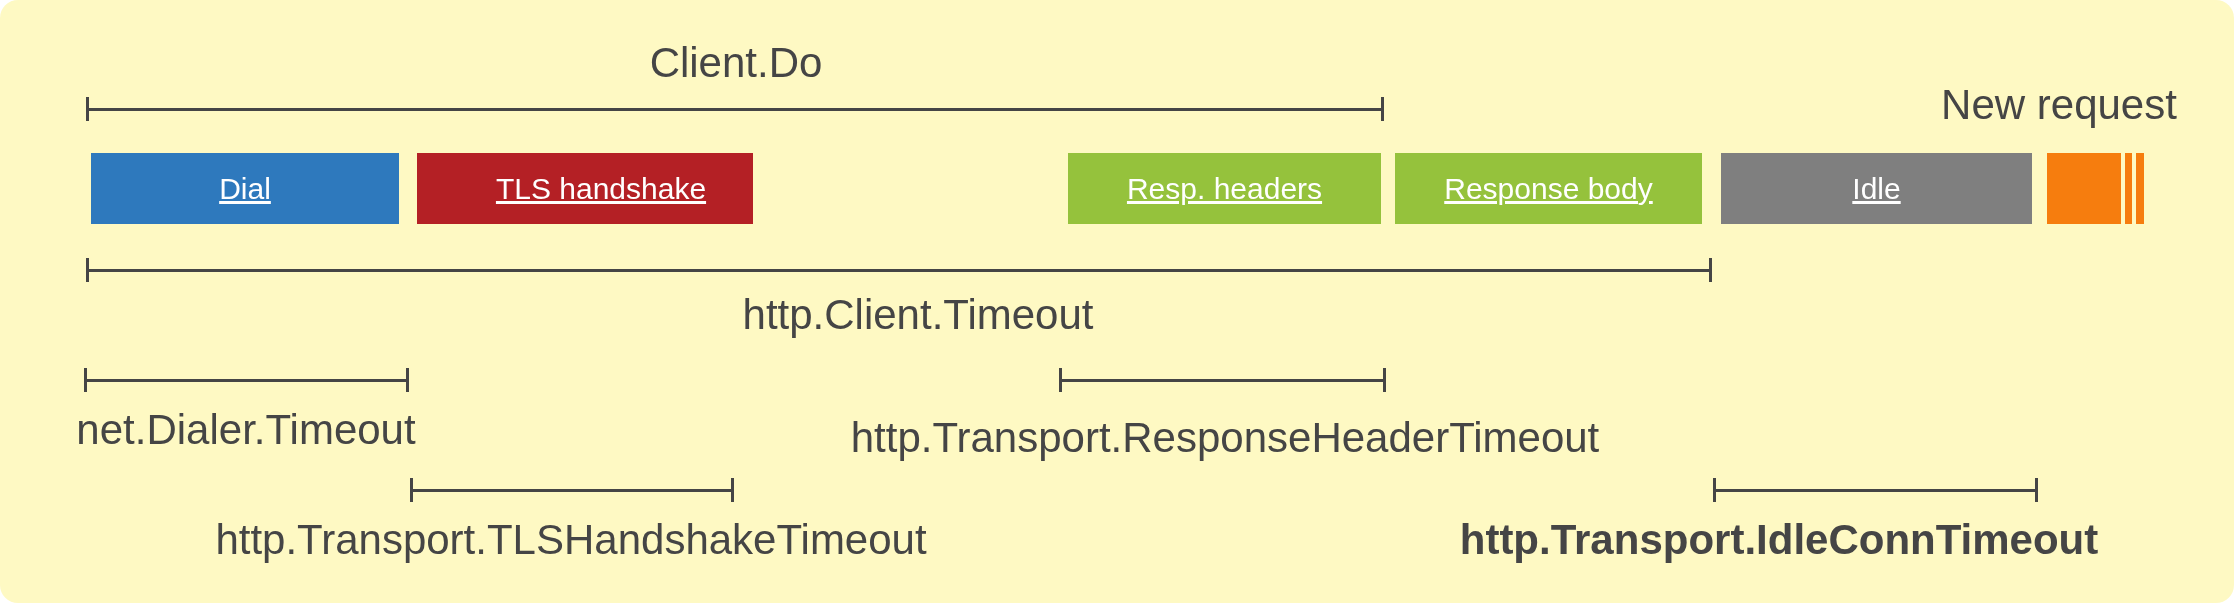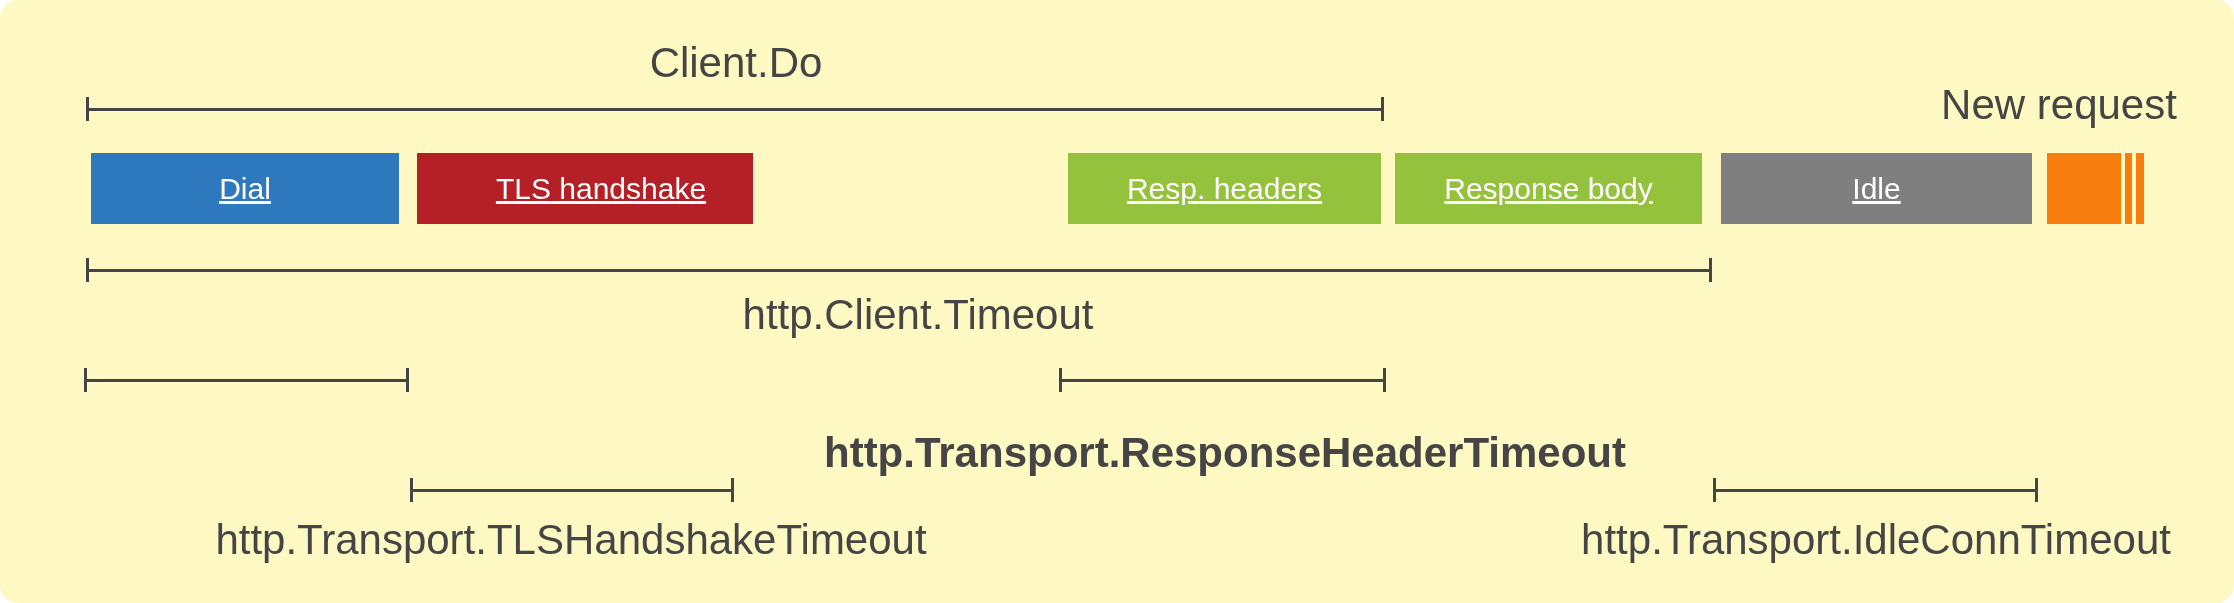--- a/index.html
+++ b/index.html
@@ -70,23 +70,23 @@
   .br-dialer-timeout   { left: 84px;   top: 368px; width: 325px; }
   .br-resp-header      { left: 1059px; top: 368px; width: 327px; }
   .br-tls-handshake    { left: 410px;  top: 478px; width: 324px; }
   .br-idle-conn        { left: 1713px; top: 478px; width: 325px; }
 
   
   .ann-client-do       { left: 736px;  top: 38px; }
   .ann-new-request     { left: 2031px; top: 80px; margin-left: 28px; }
   .ann-client-timeout  { left: 894px;  top: 290px; margin-left: 24px; }
   .ann-dialer-timeout  { left: 246px;  top: 405px; }
-  .ann-resp-header     { left: 1225px; top: 428px; font-weight: bold; }
+  .ann-resp-header     { left: 1225px; top: 413px; }
   .ann-tls-handshake   { left: 571px;  top: 515px; }
-  .ann-idle-conn       { left: 1876px; top: 515px; }
+  .ann-idle-conn       { left: 1779px; top: 515px; font-weight: bold; }
 </style>
 </head>
 <body>
 
 <div id="canvas">
 
   <div class="ann ann-client-do">Client.Do</div>
   <div class="ann ann-new-request">New request</div>
 
   <div class="bracket br-client-do"></div>
@@ -110,17 +110,18 @@
   <div class="seg seg-stripe-1"></div>
   <div class="seg seg-stripe-2"></div>
 
   <div class="bracket br-client-timeout"></div>
   <div class="bracket br-dialer-timeout"></div>
   <div class="bracket br-resp-header"></div>
   <div class="bracket br-tls-handshake"></div>
   <div class="bracket br-idle-conn"></div>
 
   <div class="ann ann-client-timeout">http.Client.Timeout</div>
+  <div class="ann ann-dialer-timeout">net.Dialer.Timeout</div>
   <div class="ann ann-resp-header">http.Transport.ResponseHeaderTimeout</div>
   <div class="ann ann-tls-handshake">http.Transport.TLSHandshakeTimeout</div>
   <div class="ann ann-idle-conn">http.Transport.IdleConnTimeout</div>
 
 </div>
 
 </body></html>

